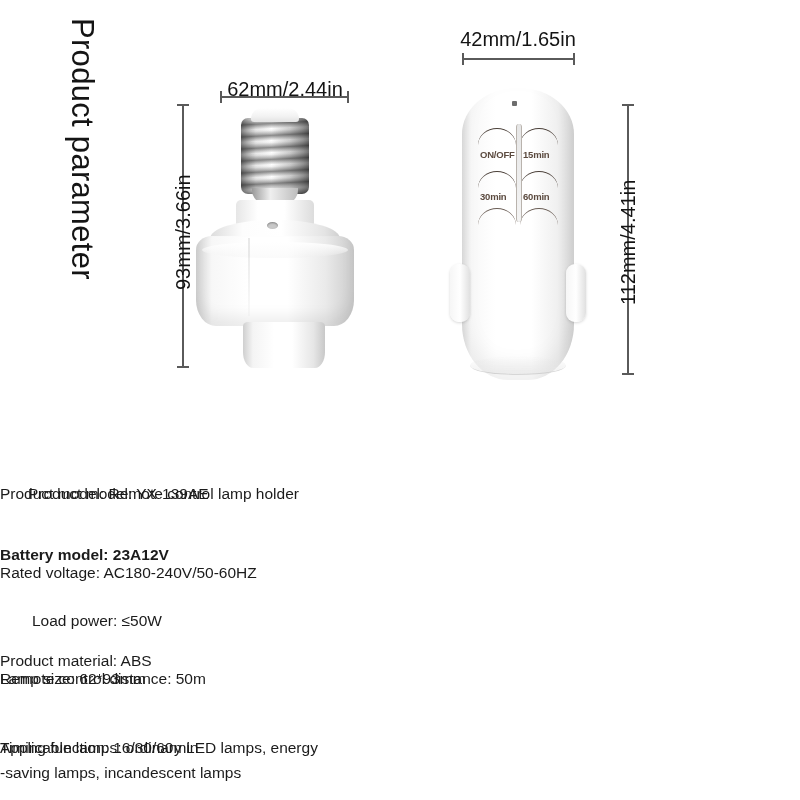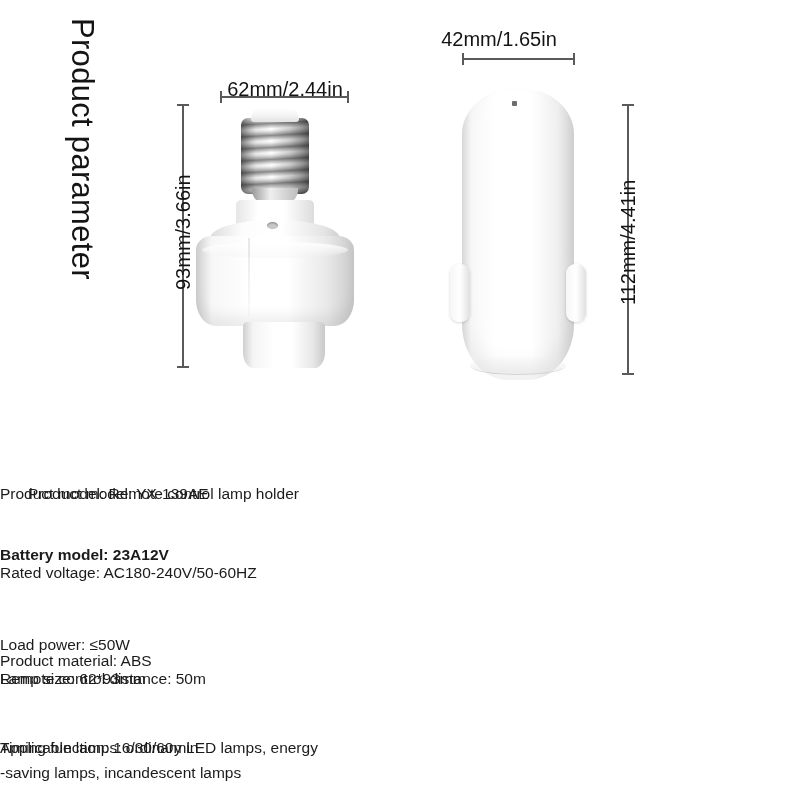--- a/index.html
+++ b/index.html
@@ -319,40 +319,54 @@
   <div class="lh-screw-tip"></div>
   <div class="lh-neck"></div>
   <div class="lh-shoulder"></div>
   <div class="lh-screwhole"></div>
   <div class="lh-body"></div>
   <div class="lh-body-edge"></div>
   <div class="lh-facet"></div>
   <div class="lh-socket"></div>
 </div>
 
-<div class="dim-label-h" style="left:434px; top:28px; width:130px;">42mm/1.65in</div>
+<div class="dim-label-h" style="left:453px; top:28px; width:130px;">42mm/1.65in</div>
 <div class="dim-line-h" style="left:462px; top:58px; width:113px;"></div>
 
 <div class="dim-line-v" style="left:627px; top:104px; height:271px;"></div>
 <div class="dim-label-v" style="left:617px; top:305px; transform:rotate(-90deg);">112mm/4.41in</div>
 
 <div id="remote-control">
   <div class="rc-body"></div>
   <div class="rc-led"></div>
 
+  <div class="rc-pad">
+    <div class="rc-arc a1"></div>
+    <div class="rc-arc a2"></div>
+    <div class="rc-arc a3"></div>
+    <div class="rc-arc a4"></div>
+    <div class="rc-arc a5"></div>
+    <div class="rc-arc a6"></div>
+    <div class="rc-pad-divider-v"></div>
+
+    <div class="rc-btn-label b1">ON/OFF</div>
+    <div class="rc-btn-label b2">15min</div>
+    <div class="rc-btn-label b3">30min</div>
+    <div class="rc-btn-label b4">60min</div>
+  </div>
 
   <div class="rc-clip left"></div>
   <div class="rc-clip right"></div>
   <div class="rc-seam"></div>
 </div>
 
 <div id="spec-col-left">
   <div class="spec-line" style="top:481px;">Product model: Remote control lamp holder</div>
   <div class="spec-line" style="top:560px;">Rated voltage: AC180-240V/50-60HZ</div>
-  <div class="spec-line" style="top:632px;">Load power: ≤50W</div>
+  <div class="spec-line" style="top:608px;margin-left:32px;">Load power: ≤50W</div>
   <div class="spec-line" style="top:666px;">Remote control distance: 50m</div>
   <div class="spec-line" style="top:735px;">Applicable lamps: ordinary LED lamps, energy
 -saving lamps, incandescent lamps</div>
 </div>
 
 <div id="spec-col-right">
   <div class="spec-line" style="top:481px;padding-left:28px;">Product model: YX-139AE</div>
   <div class="spec-line" style="top:542px;font-weight:bold;">Battery model: 23A12V</div>
   <div class="spec-line" style="top:604px;margin-top:44px;">Product material: ABS</div>
   <div class="spec-line" style="top:666px;">Lamp size: 62*93mm</div>

